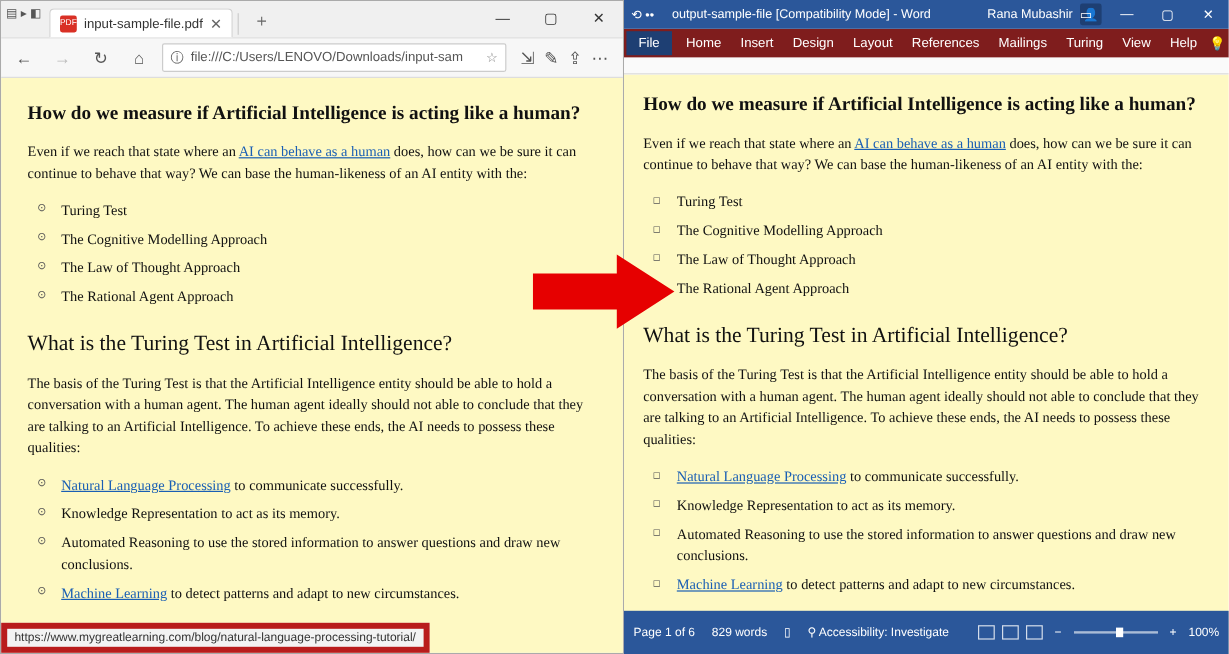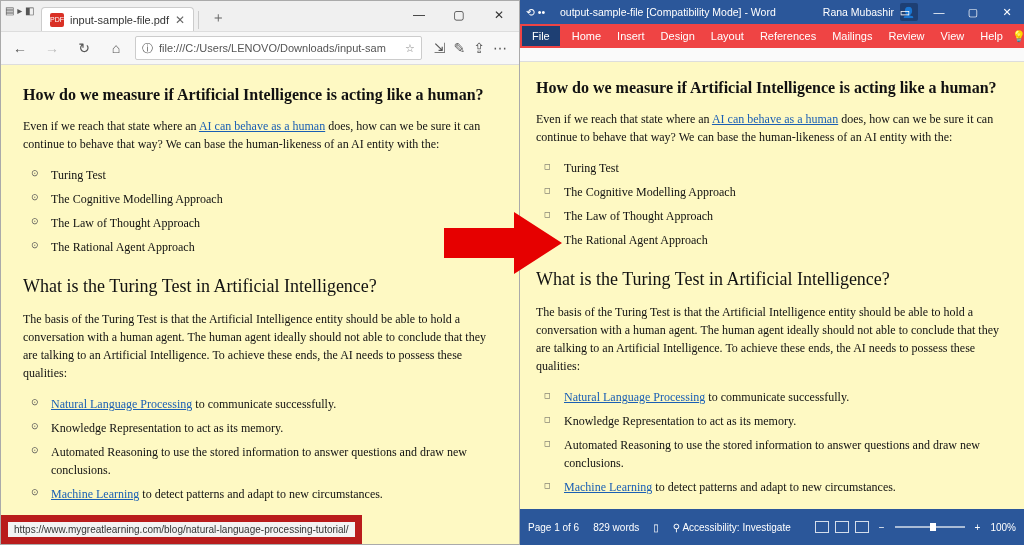--- a/index.html
+++ b/index.html
@@ -27,21 +27,21 @@
   .toolbar-icons { display: flex; gap: 8px; padding: 0 6px; color: #555; font-size: 14px; }
 
   
   .word-titlebar { height: 24px; background: #2b579a; color: #fff; display: flex; align-items: center; font-size: 10.5px; position: relative; }
   .word-title { flex: 1; text-align: left; white-space: nowrap; padding-left: 40px; }
   .word-titlebar-left { position: absolute; left: 6px; display:flex; gap:6px; align-items:center }
   .word-user { position: absolute; right: 106px; display: flex; align-items: center; gap: 6px; margin-left: 12px; }
   .avatar { width: 18px; height: 18px; background: #1e3f73; border-radius: 2px; display:flex; align-items:center; justify-content:center }
   .word-win-ctrls { position: absolute; right: 0; top: 0; display: flex; }
   .word-win-btn { width: 34px; height: 24px; display: flex; align-items: center; justify-content: center; color: #fff; font-size: 11px; }
-  .word-ribbon { height: 24px; background: #ef4444; color: #fff; display: flex; align-items: center; padding: 0 2px; gap: 0; font-size: 11px; }
+  .word-ribbon { height: 24px; background: #7f1d1d; color: #fff; display: flex; align-items: center; padding: 0 2px; gap: 0; font-size: 11px; }
   .ribbon-tab { padding: 4px 8px; cursor: pointer; }
   .ribbon-tab.file { background: #1e3f73; padding: 4px 10px; margin-right: 4px; }
   .tellme { display: flex; align-items: center; gap: 4px; margin-left: 2px; }
   .word-status { height: 36px; background: #2b579a; color: #fff; display: flex; align-items: center; font-size: 10px; padding: 0 8px; gap: 14px; position: absolute; bottom: 0; left: 0; right: 0; }
   .status-right { margin-left: auto; display: flex; align-items: center; gap: 10px; }
   .zoom-slider { width: 70px; height: 2px; background: rgba(255,255,255,.6); position: relative; }
   .zoom-slider .thumb { position: absolute; left: 50%; top: -3px; width: 6px; height: 8px; background: #fff; }
 
   
   .doc-scroll { flex: 1; overflow: hidden; background: #fef9c3; }
@@ -56,21 +56,21 @@
   .pane-left .doc li::before { content: "⊙"; font-size: 9px; top: 4px; }
   .pane-right .doc li::before { content: "◻"; font-size: 8px; top: 5px; }
 
   .pane-right .doc { padding: 14px 16px 40px 16px; }
   .ruler { height: 14px; background: #fafafa; border-bottom: 1px solid #ddd; position: relative; font-size:7px; color:#888 }
 
   
   .arrow-overlay { position: absolute; left: 444px; top: 208px; z-index: 50; pointer-events: none; }
 
   
-  .url-hover { position: absolute; bottom: 0; left: 0; background: #f3f3f3; border: 7px solid #b91c1c; padding: 2px 6px; font-size: 10px; color: #333; z-index: 5; }
+  .url-hover { position: absolute; bottom: 0; left: 0; background: #f3f3f3; border: 5px solid #b91c1c; padding: 2px 6px; font-size: 10px; color: #333; z-index: 5; }
 
   .view-icons { display:flex; gap:6px; align-items:center }
   .view-icons span { width:14px; height:12px; border:1px solid rgba(255,255,255,.8); display:block }
 </style>
 </head>
 <body>
 
 <div class="container">
 
   <div class="pane pane-left">
@@ -150,21 +150,21 @@
       </div>
     </div>
     <div class="word-ribbon">
       <div class="ribbon-tab file">File</div>
       <div class="ribbon-tab">Home</div>
       <div class="ribbon-tab">Insert</div>
       <div class="ribbon-tab">Design</div>
       <div class="ribbon-tab">Layout</div>
       <div class="ribbon-tab">References</div>
       <div class="ribbon-tab">Mailings</div>
-      <div class="ribbon-tab">Review</div>
+      <div class="ribbon-tab">Turing</div>
       <div class="ribbon-tab">View</div>
       <div class="ribbon-tab">Help</div>
       <div class="tellme">
         <span>💡</span>
 
       </div>
     </div>
     <div class="ruler"></div>
 
     <div class="doc-scroll">

